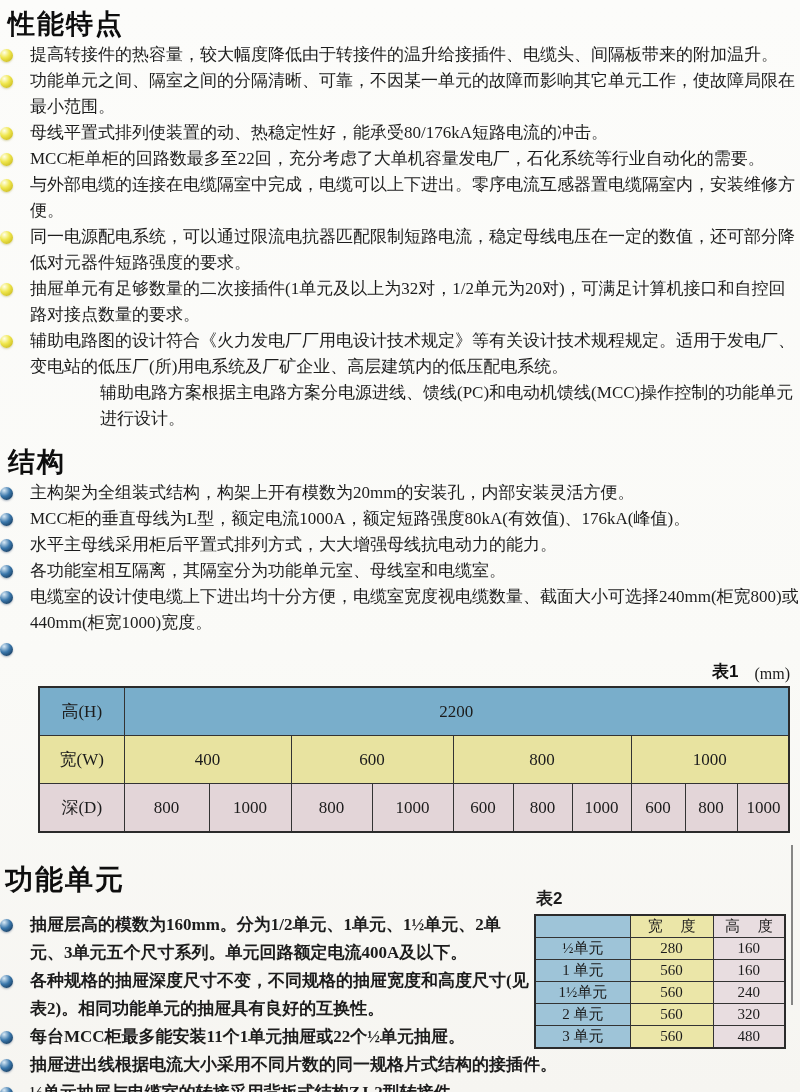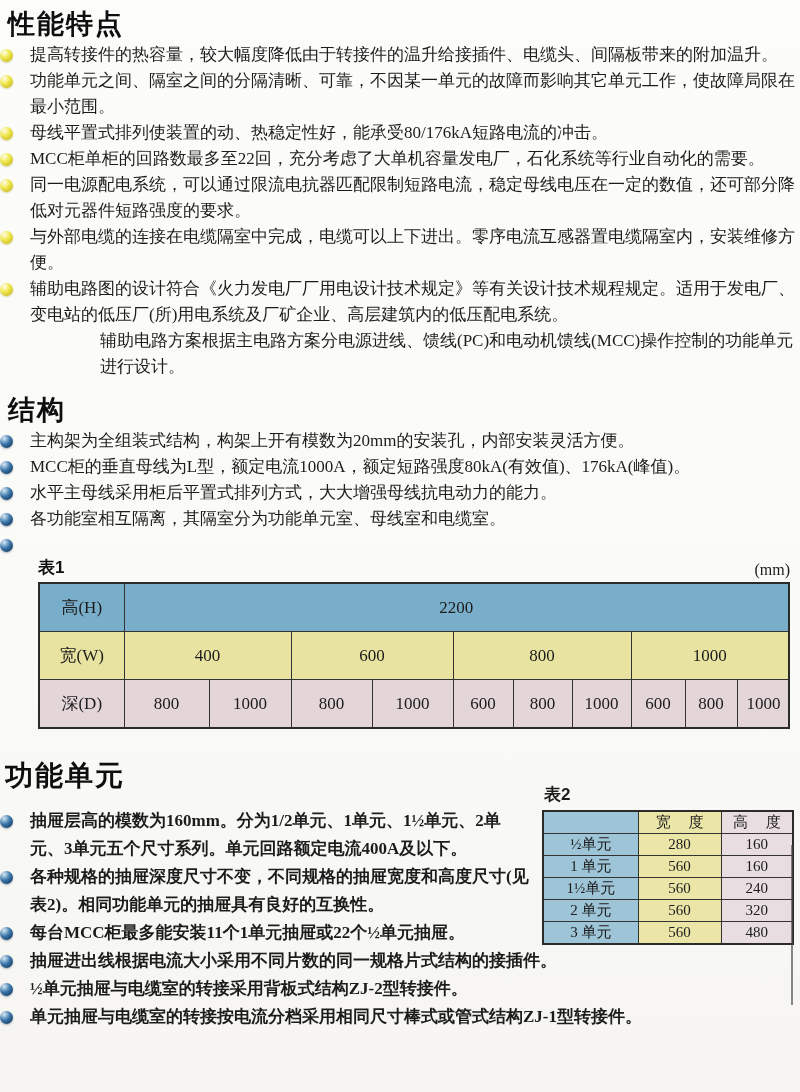--- a/index.html
+++ b/index.html
@@ -21,32 +21,32 @@
   .dot-yellow{background:radial-gradient(circle at 34% 28%,#ffffe9 0%,#efe64c 42%,#c6b61c 88%);
               box-shadow:0 1px 2px rgba(150,140,30,.35);}
   .dot-blue{background:radial-gradient(circle at 32% 26%,#d9eaf6 0%,#3a77ab 45%,#0f2f4e 92%);
             box-shadow:0 1px 2px rgba(20,50,90,.35);}
   .btext{font-size:17px;line-height:26px;}
   .s1{margin-top:14px;}
   .s2{margin-top:12px;}
   .note{margin:0;padding-left:100px;font-size:17px;line-height:26px;}
 
   .t1block{margin:4px 0 0 38px;width:752px;}
-  .t1cap{display:flex;justify-content:space-between;align-items:flex-end;margin-bottom:3px;}
+  .t1cap{display:flex;justify-content:flex-end;align-items:flex-end;margin-bottom:3px;}
   .tlabel{font-family:"Liberation Sans","DejaVu Sans",sans-serif;font-weight:bold;font-size:17px;color:#111;}
-  .tunit{font-size:16px;}
+  .tunit{font-size:16px;margin-left:16px;}
   table{border-collapse:collapse;}
   .t1{width:752px;border:2.5px solid #2b2b2b;table-layout:fixed;}
   .t1 td{border:1.5px solid #333;text-align:center;font-size:17px;height:29px;padding:9px;}
   .r-blue td{background:#79aecb;}
   .r-yellow td{background:#e8e3a0;}
   .r-pink td{background:#e3d5d8;}
 
   .func{position:relative;margin-top:12px;}
-  .t2block{position:absolute;top:-24px;right:8px;width:250px;}
+  .t2block{position:absolute;top:-24px;right:16px;width:250px;}
   .t2label{font-family:"Liberation Sans","DejaVu Sans",sans-serif;font-weight:bold;font-size:17px;margin:0 0 4px 2px;}
   .t2{width:250px;border:2px solid #2b2b2b;table-layout:fixed;}
   .t2 td{border:1.2px solid #333;text-align:center;font-size:15px;height:21px;padding:0;}
   .c-blue{background:#9ec4d8;}
   .c-yellow{background:#ebe6a8;}
   .c-pink{background:#e8dde0;}
   .t2 .hd{letter-spacing:7px;padding-left:7px;}
 
   .s3 .btext{font-weight:bold;font-size:17px;line-height:28px;}
   .s3 .dot{margin-top:8px;}
@@ -77,28 +77,32 @@
         <span class="btext">母线平置式排列使装置的动、热稳定性好，能承受80/176kA短路电流的冲击。</span>
       </li>
 
       <li>
         <span class="dot dot-yellow"></span>
         <span class="btext">MCC柜单柜的回路数最多至22回，充分考虑了大单机容量发电厂，石化系统等行业自动化的需要。</span>
       </li>
 
       <li>
         <span class="dot dot-yellow"></span>
+        <span class="btext">与外部电缆的连接在电缆隔室中完成，电缆可以上下进出。零序电流互感器置电缆隔室内，安装维修方便。</span>
+      </li>
+
+      <li>
+        <span class="dot dot-yellow"></span>
         <span class="btext">同一电源配电系统，可以通过限流电抗器匹配限制短路电流，稳定母线电压在一定的数值，还可部分降低对元器件短路强度的要求。</span>
       </li>
 
       <li>
         <span class="dot dot-yellow"></span>
-        <span class="btext">与外部电缆的连接在电缆隔室中完成，电缆可以上下进出。零序电流互感器置电缆隔室内，安装维修方便。</span>
-      </li>
-
+        <span class="btext">抽屉单元有足够数量的二次接插件(1单元及以上为32对，1/2单元为20对)，可满足计算机接口和自控回路对接点数量的要求。</span>
+      </li>
 
       <li>
         <span class="dot dot-yellow"></span>
         <span class="btext">辅助电路图的设计符合《火力发电厂厂用电设计技术规定》等有关设计技术规程规定。适用于发电厂、变电站的低压厂(所)用电系统及厂矿企业、高层建筑内的低压配电系统。</span>
       </li>
     </ul>
   <p class="note">辅助电路方案根据主电路方案分电源进线、馈线(PC)和电动机馈线(MCC)操作控制的功能单元进行设计。</p>
 
   <h1 class="h1 h-struct">结构</h1>
 
@@ -117,20 +121,24 @@
       <li>
         <span class="dot dot-blue"></span>
         <span class="btext">水平主母线采用柜后平置式排列方式，大大增强母线抗电动力的能力。</span>
       </li>
 
       <li>
         <span class="dot dot-blue"></span>
         <span class="btext">各功能室相互隔离，其隔室分为功能单元室、母线室和电缆室。</span>
       </li>
 
+      <li>
+        <span class="dot dot-blue"></span>
+        <span class="btext">电缆室的设计使电缆上下进出均十分方便，电缆室宽度视电缆数量、截面大小可选择240mm(柜宽800)或440mm(柜宽1000)宽度。</span>
+      </li>
 
       <li>
         <span class="dot dot-blue"></span>
       </li>
     </ul>
 
   <div class="t1block">
     <div class="t1cap">
       <span class="tlabel">表1</span>
       <span class="tunit">(mm)</span>

